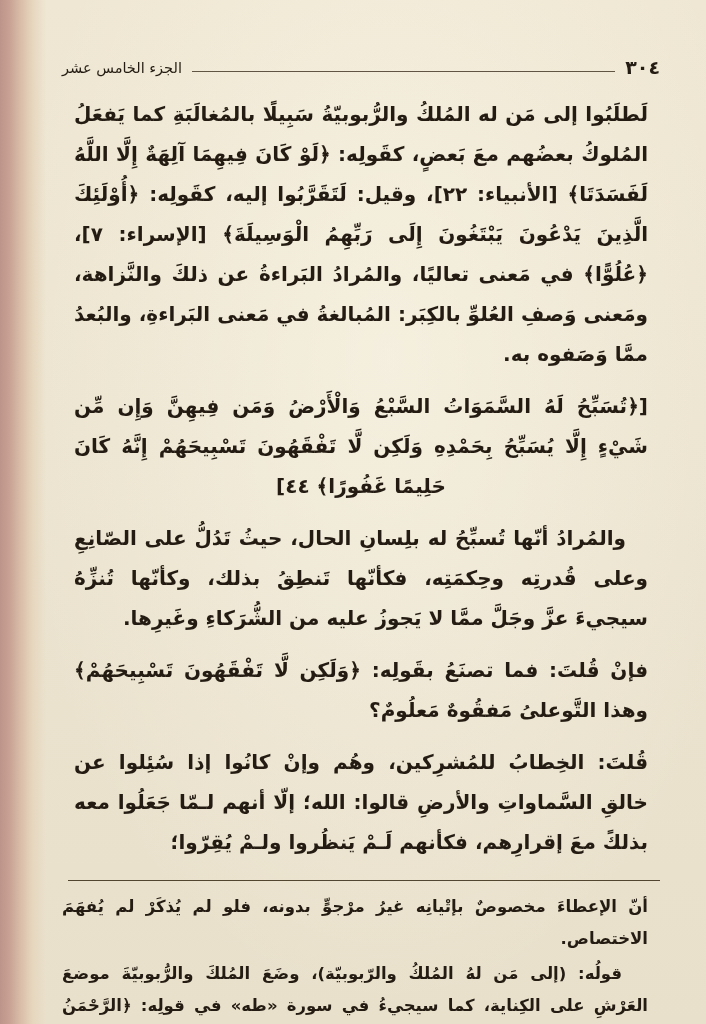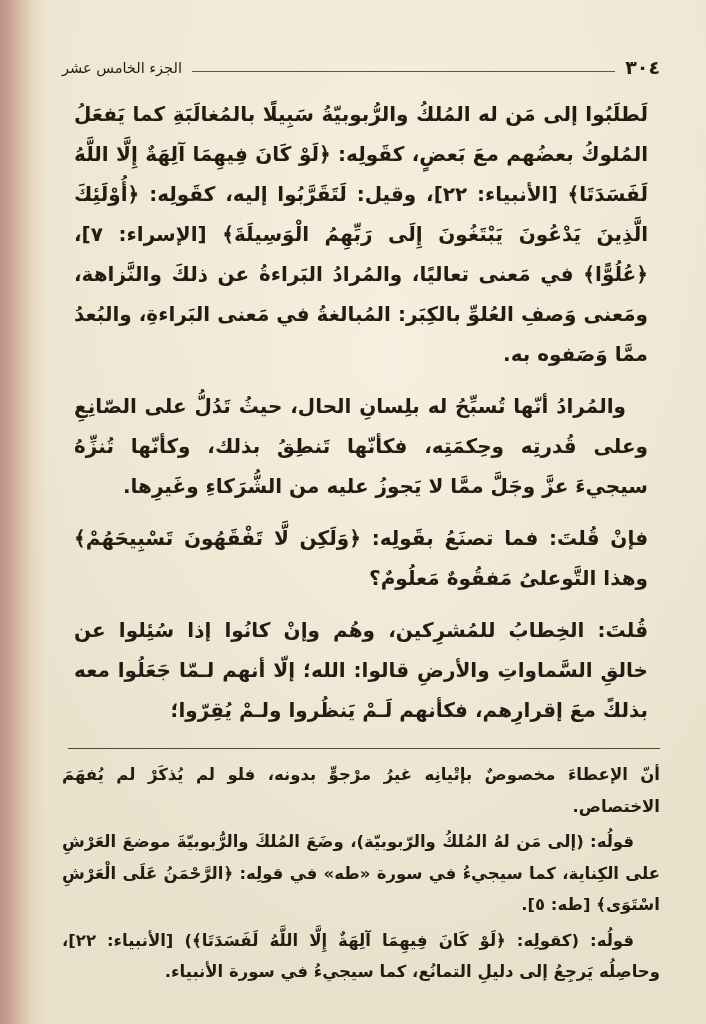--- a/index.html
+++ b/index.html
@@ -58,21 +58,21 @@
     text-align:justify;
     text-align-last:center;
   }
   
   .footnote-rule{
     border:none;height:0;border-top:1.6px solid #40341f;
     margin:18px 0 10px 6px;opacity:.9;
   }
   
   .footnotes p{
-    margin:0 0 4px 0;
+    margin:0 12px 4px 0;
     font-size:16.5px;font-weight:600;
     line-height:31.5px;
     text-align:justify;
     text-justify:inter-word;
   }
   .footnotes p.indent{text-indent:26px;}
 </style>
 </head>
 <body>
 
@@ -83,20 +83,21 @@
 
     <div class="header">
       <span class="page-number">٣٠٤</span>
       <span class="header-rule"></span>
       <span class="part-title">الجزء الخامس عشر</span>
     </div>
 
     <div class="body-text">
       <p>لَطلَبُوا إلى مَن له المُلكُ والرُّبوبيّةُ سَبِيلًا بالمُغالَبَةِ كما يَفعَلُ المُلوكُ بعضُهم معَ بَعضٍ، كقَولِه: ﴿لَوْ كَانَ فِيهِمَا آلِهَةٌ إِلَّا اللَّهُ لَفَسَدَتَا﴾ [الأنبياء: ٢٢]، وقيل: لَتَقَرَّبُوا إليه، كقَولِه: ﴿أُوْلَئِكَ الَّذِينَ يَدْعُونَ يَبْتَغُونَ إِلَى رَبِّهِمُ الْوَسِيلَةَ﴾ [الإسراء: ٧]، ﴿عُلُوًّا﴾ في مَعنى تعاليًا، والمُرادُ البَراءةُ عن ذلكَ والنَّزاهة، ومَعنى وَصفِ العُلوِّ بالكِبَر: المُبالغةُ في مَعنى البَراءةِ، والبُعدُ ممَّا وَصَفوه به.</p>
 
+      <p class="quran-block">[﴿تُسَبِّحُ لَهُ السَّمَوَاتُ السَّبْعُ وَالْأَرْضُ وَمَن فِيهِنَّ وَإِن مِّن شَيْءٍ إِلَّا يُسَبِّحُ بِحَمْدِهِ وَلَكِن لَّا تَفْقَهُونَ تَسْبِيحَهُمْ إِنَّهُ كَانَ حَلِيمًا غَفُورًا﴾ ٤٤]</p>
 
       <p class="indent">والمُرادُ أنّها تُسبِّحُ له بلِسانِ الحال، حيثُ تَدُلُّ على الصّانِعِ وعلى قُدرتِه وحِكمَتِه، فكأنّها تَنطِقُ بذلك، وكأنّها تُنزِّهُ سيجيءَ عزَّ وجَلَّ ممَّا لا يَجوزُ عليه من الشُّرَكاءِ وغَيرِها.</p>
 
       <p>فإنْ قُلتَ: فما تصنَعُ بقَولِه: ﴿وَلَكِن لَّا تَفْقَهُونَ تَسْبِيحَهُمْ﴾ وهذا التَّوعلىُ مَفقُوهٌ مَعلُومٌ؟</p>
 
       <p>قُلتَ: الخِطابُ للمُشرِكين، وهُم وإنْ كانُوا إذا سُئِلوا عن خالقِ السَّماواتِ والأرضِ قالوا: الله؛ إلّا أنهم لـمّا جَعَلُوا معه بذلكً معَ إقرارِهم، فكأنهم لَـمْ يَنظُروا ولـمْ يُقِرّوا؛</p>
     </div>
 
     <hr class="footnote-rule">
 

